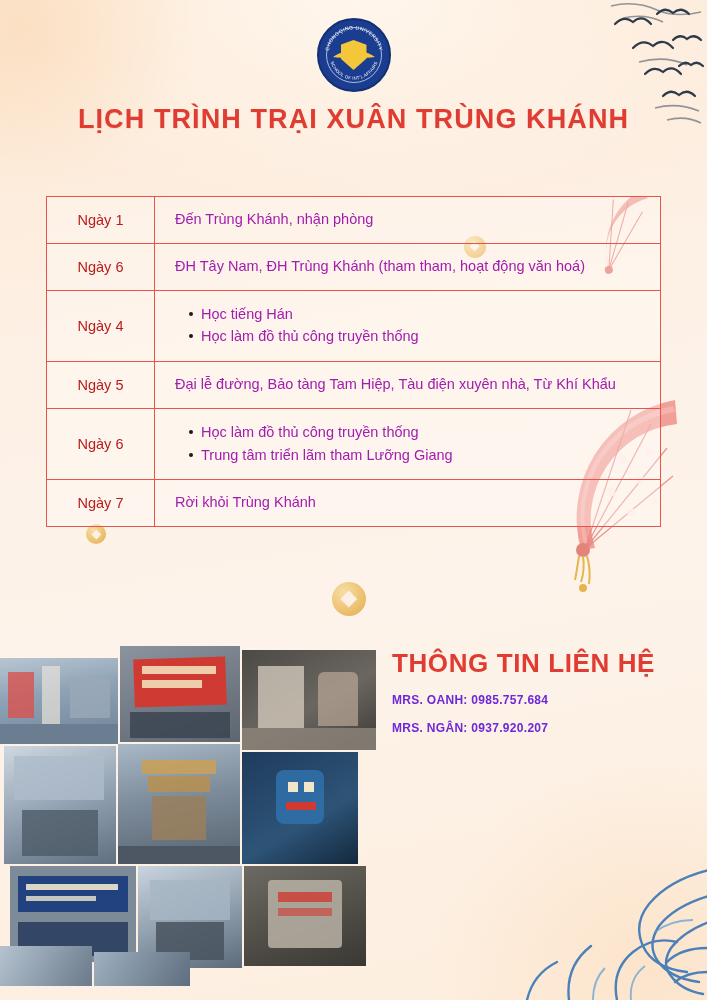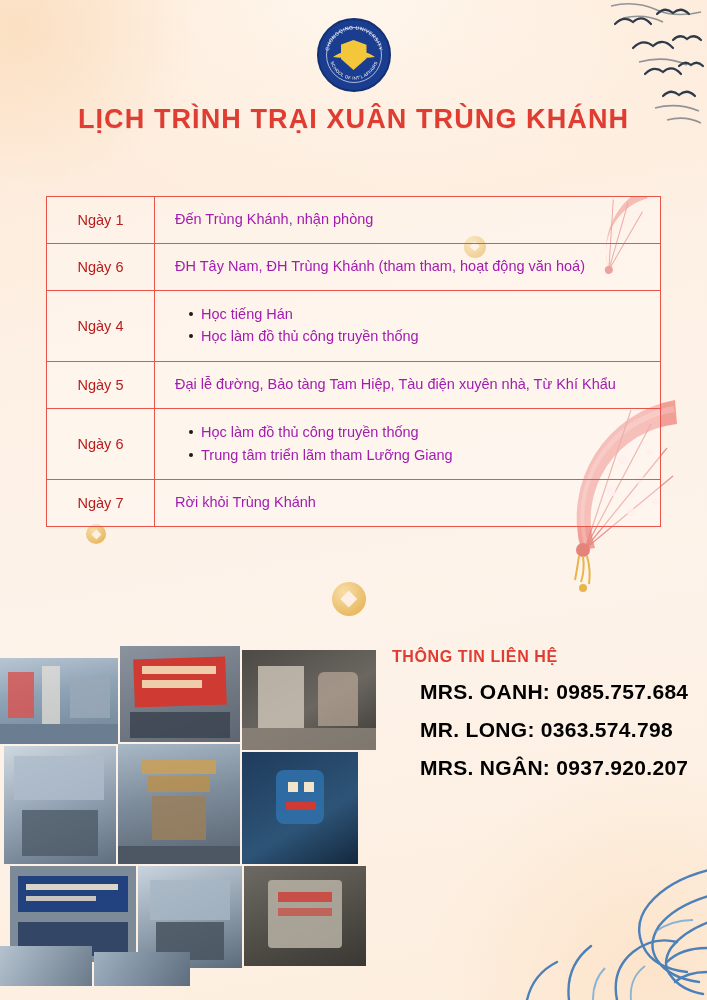--- a/index.html
+++ b/index.html
@@ -160,34 +160,33 @@
     position: absolute; overflow: hidden;
     background: #7d8a98;
   }
 
   
   .contact {
     position: absolute; left: 392px; top: 648px; width: 290px; z-index: 7;
   }
   .contact-title {
     color: #e03c31;
-    font-size: 16px;
+    font-size: 26px;
     font-weight: bold;
     letter-spacing: .6px;
     text-transform: uppercase;
     margin-bottom: 14px;
   }
   .contact-line {
-    color: #000000;
-    font-size: 21px;
+    color: #6d28d9;
+    font-size: 12px;
     font-weight: bold;
     letter-spacing: .3px;
     margin-bottom: 14px;
     white-space: nowrap;
-    margin-left: 28px;
   }
 </style>
 </head>
 <body>
 
 <div class="bg-base"></div>
 <div class="bg-corner-tl"></div>
 <div class="bg-corner-br"></div>
 
 <div class="birds">
@@ -430,15 +429,14 @@
 
   <div class="ph" style="left:0px; top:300px; width:92px; height:40px;
               background:linear-gradient(120deg,#b5c3d0,#6a7a8a);"></div>
   <div class="ph" style="left:94px; top:306px; width:96px; height:34px;
               background:linear-gradient(120deg,#9fb0c0,#5e6e7e);"></div>
 </div>
 
 <div class="contact">
   <div class="contact-title">THÔNG TIN LIÊN HỆ</div>
   <div class="contact-line">MRS. OANH: 0985.757.684</div>
-  <div class="contact-line">MR. LONG: 0363.574.798</div>
   <div class="contact-line">MRS. NGÂN: 0937.920.207</div>
 </div>
 
 </body></html>

